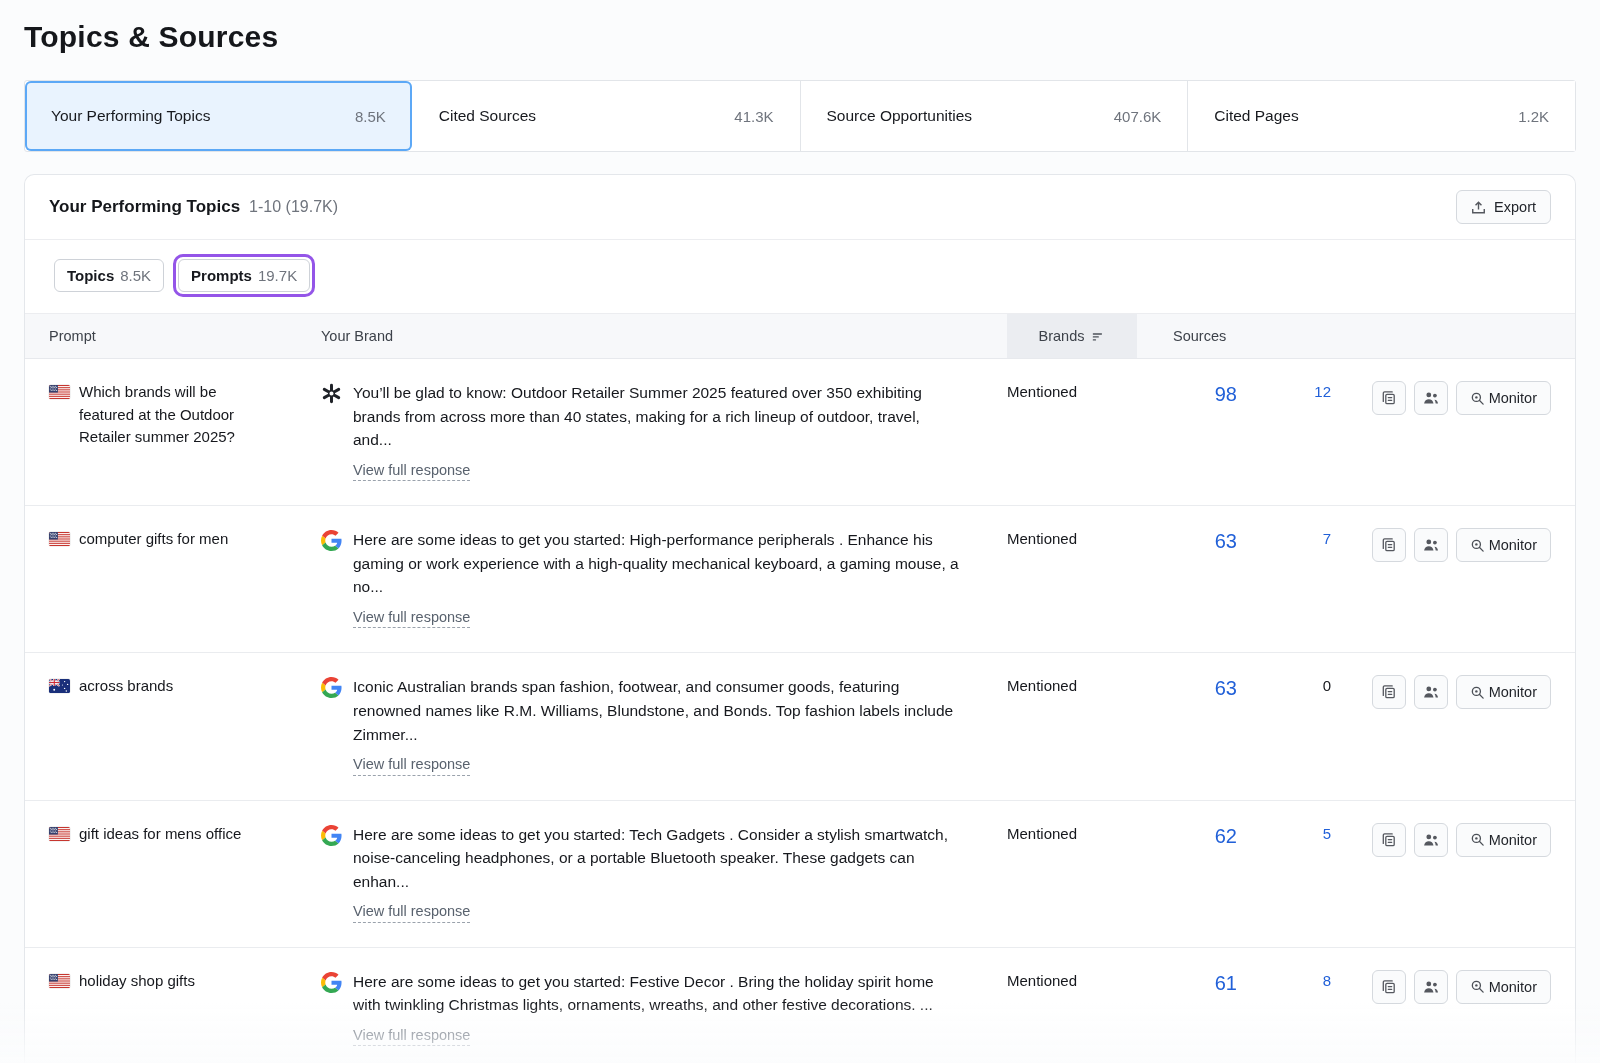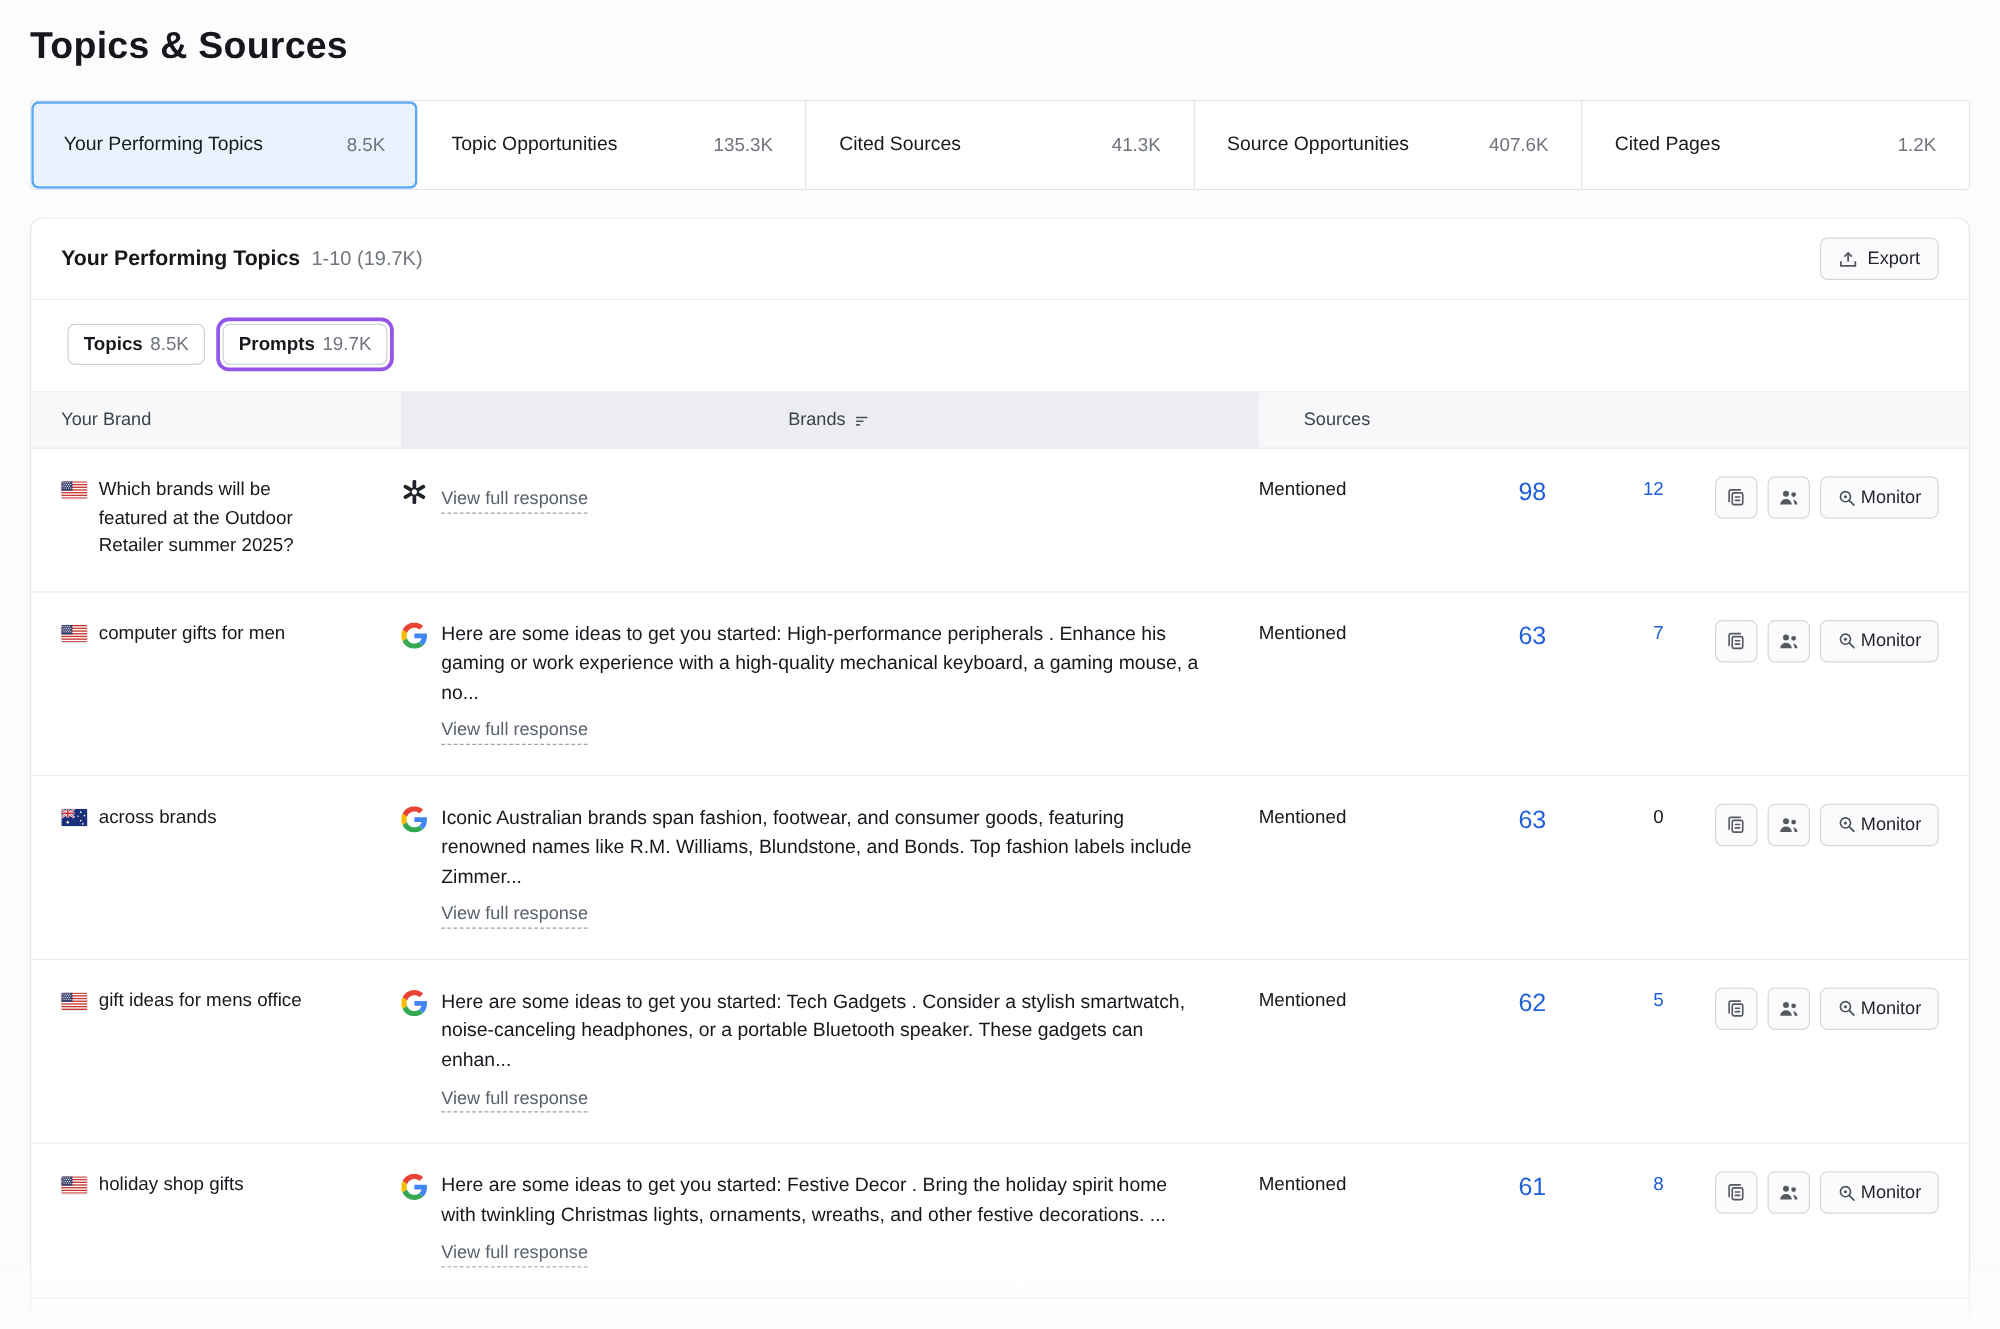--- a/index.html
+++ b/index.html
@@ -122,24 +122,20 @@
 <body>
 
 <div class="page">
 
   <h1 class="page-title">Topics &amp; Sources</h1>
 
   <div class="tabbar" id="tabbar">
       <div class="tab active">
     <span class="tab-label">Your Performing Topics</span>
     <span class="tab-count">8.5K</span>
-  </div>
-      <div class="tab">
-    <span class="tab-label">Topic Opportunities</span>
-    <span class="tab-count">135.3K</span>
   </div>
       <div class="tab">
     <span class="tab-label">Cited Sources</span>
     <span class="tab-count">41.3K</span>
   </div>
       <div class="tab">
     <span class="tab-label">Source Opportunities</span>
     <span class="tab-count">407.6K</span>
   </div>
       <div class="tab">
@@ -174,20 +170,21 @@
   </span>
         <span class="chip-wrap highlight">
     <button class="chip">
       <span class="chip-label">Prompts</span>
       <span class="chip-count">19.7K</span>
     </button>
   </span>
       </div>
 
     <div class="thead">
+      <div class="th">Prompt</div>
       <div class="th">Your Brand</div>
       <div class="th th-brands">
         <span>Brands</span>
         <span class="sort-ic" style="display:inline-flex">
           <svg viewBox="0 0 16 16" width="14" height="14" fill="currentColor" aria-hidden="true">
             <rect x="2" y="3.8" width="10.6" height="1.5" rx=".6"></rect>
             <rect x="2" y="7.2" width="7" height="1.5" rx=".6"></rect>
             <rect x="2" y="10.6" width="3.8" height="1.5" rx=".6"></rect>
           </svg>
         </span>
@@ -245,20 +242,21 @@
             <rect x="-1.7" y="-11.2" width="3.4" height="10.2" rx="1.7" transform="rotate(180)"></rect>
             <rect x="-1.7" y="-11.2" width="3.4" height="10.2" rx="1.7" transform="rotate(240)"></rect>
             <rect x="-1.7" y="-11.2" width="3.4" height="10.2" rx="1.7" transform="rotate(300)"></rect>
             <circle r="3.2" fill="#fff"></circle>
             <circle r="3.2" fill="none" stroke="#1f2228" stroke-width="1.7"></circle>
           </g>
         </svg>
 
       </span>
       <div class="resp-body">
+        <div class="resp-text">You’ll be glad to know: Outdoor Retailer Summer 2025 featured over 350 exhibiting brands from across more than 40 states, making for a rich lineup of outdoor, travel, and...</div>
         <span class="view-link">View full response</span>
       </div>
     </div>
 
     <div class="brand-cell">Mentioned</div>
     <div class="brands-val">98</div>
     <div class="sources-val">12</div>
 
     <div class="actions">
       <button class="icon-btn">

